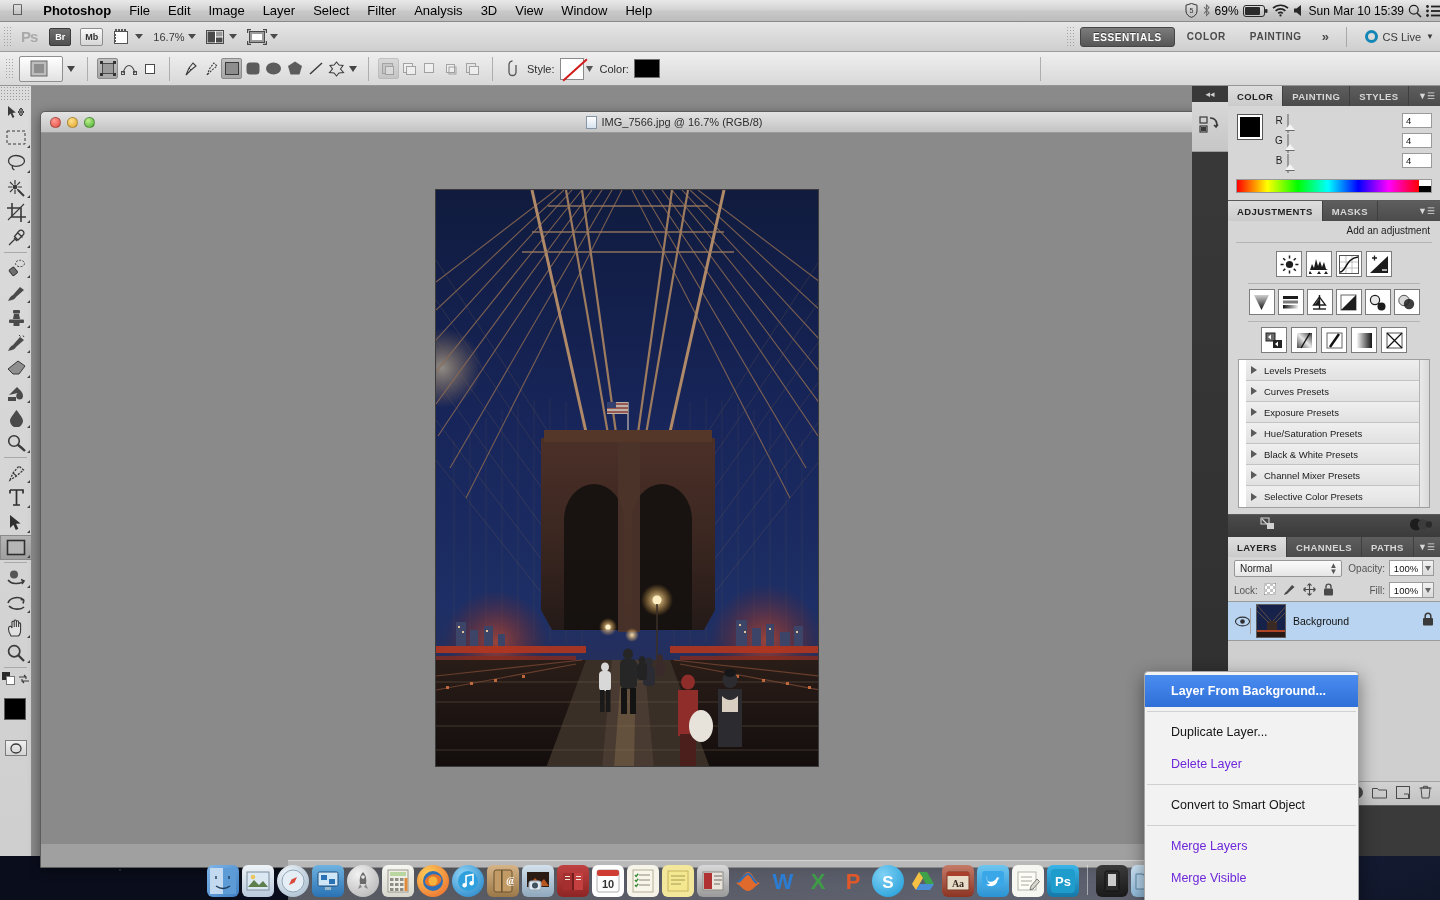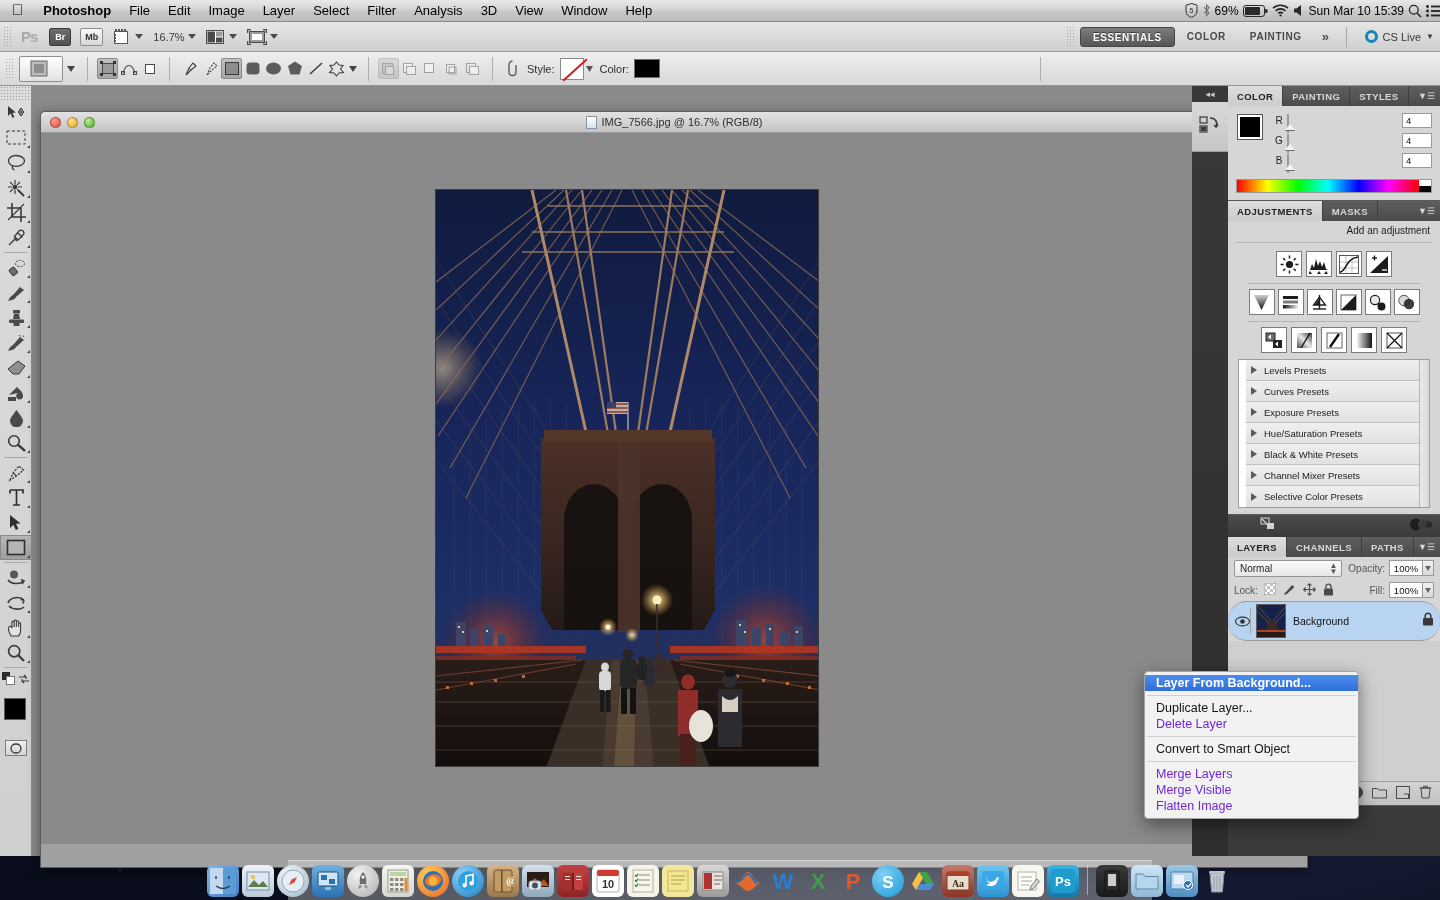--- a/index.html
+++ b/index.html
@@ -235,36 +235,36 @@
   .combo { flex: 1; height: 17px; background: linear-gradient(to bottom,#fbfbfb,#e6e6e6);
            border: 1px solid #969696; border-radius: 2px; font-size: 10px; color: #222;
            display: flex; align-items: center; padding-left: 5px; position: relative; max-width: 112px; }
   .combo .stepper { position: absolute; right: 4px; top: 2px; font-size: 8px; line-height: 6px; color: #555; }
   .valbox { width: 34px; height: 16px; background: #fff; border: 1px solid #9a9a9a;
             font-size: 9.5px; color: #111; text-align: center; line-height: 15px; }
   .miniarrow { width: 11px; height: 16px; border: 1px solid #9a9a9a; border-left: none;
      background: linear-gradient(to bottom,#f2f2f2,#dadada); display:flex; align-items:center; justify-content:center; }
   .lockicons { display: flex; gap: 7px; align-items: center; margin-left: 6px; }
   .layerrow { display: flex; align-items: center; height: 40px; padding: 0 6px;
-              background: #b9d4f0; border-top: 1px solid #9b9b9b; border-bottom: 1px solid #9b9b9b; border-radius: 19px; }
+              background: #b9d4f0; border-top: 1px solid #9b9b9b; border-bottom: 1px solid #9b9b9b; }
   .eyebox { width: 17px; height: 26px; display: flex; align-items: center; justify-content: center;
             border-right: 1px solid #a5a5a5; margin-right: 5px; }
   .lthumb { width: 30px; height: 34px; border: 1px solid #5d5d5d; overflow: hidden; background:#0a1022; }
   .lname { font-size: 10.5px; color: #111; margin-left: 7px; }
   .panelfoot { display: flex; align-items: center; justify-content: flex-end; gap: 9px;
                height: 24px; padding-right: 8px; background: linear-gradient(to bottom,#d2d2d2,#c2c2c2);
                border-top: 1px solid #a2a2a2; }
 
   
   #ctxmenu {
     position: absolute; left: 1144px; top: 671px; width: 215px;
     background: #f2f2f2; border: 1px solid #a5a5a5; border-radius: 4px;
     box-shadow: 0 6px 18px rgba(0,0,0,.45); padding: 3px 0 4px; z-index: 200;
   }
-  .ctxitem { height: 16px; display: flex; align-items: center; padding-left: 11px;
+  .ctxitem { height: 32px; display: flex; align-items: center; padding-left: 26px;
              font-size: 12.5px; color: #151515; }
   .ctxitem.hl { background: linear-gradient(to bottom,#4a8df0,#2f6fd8); color: #fff; font-weight: bold; }
   .ctxitem.dis { color: #6d28d9; }
   .ctxsep { height: 1px; background: #d0d0d0; margin: 4px 2px; }
 
   
   #dock {
     position: absolute; left: 0; bottom: 0; width: 1440px; height: 44px;
     display: flex; align-items: flex-end; justify-content: center; z-index: 80;
   }

